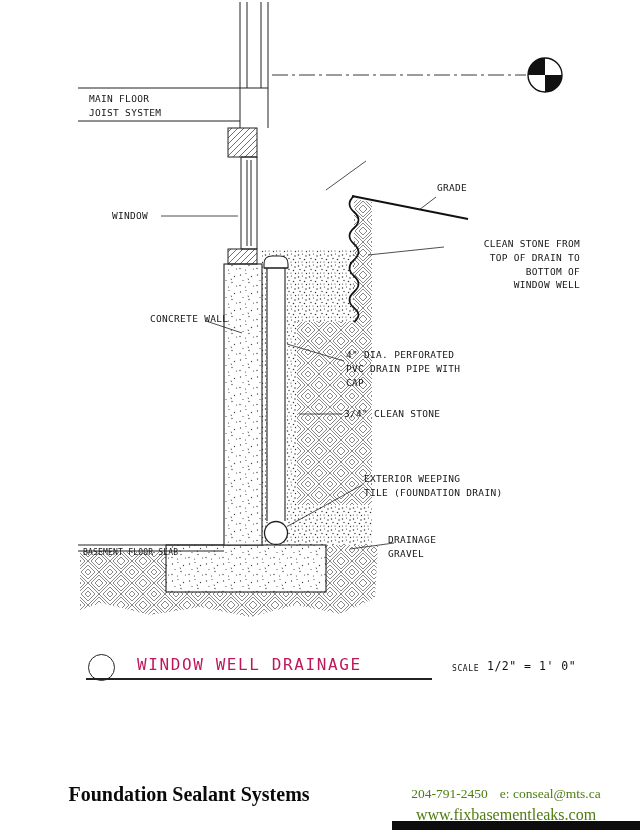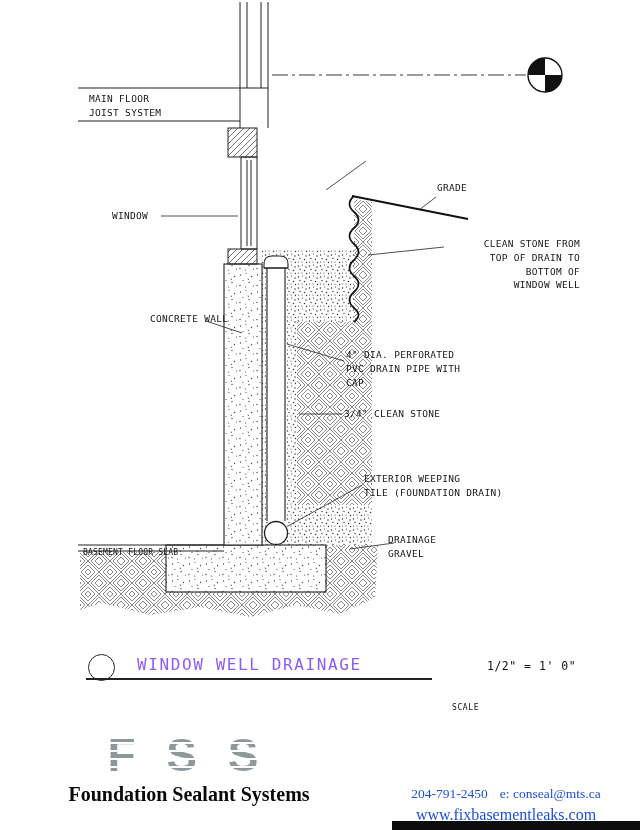--- a/index.html
+++ b/index.html
@@ -8,36 +8,36 @@
   .linework{position:absolute;left:0;top:0;}
   .lbl{position:absolute;font-family:"DejaVu Sans Mono",monospace;font-size:9.5px;
        line-height:1.45;letter-spacing:0.3px;color:#151515;white-space:pre-line;}
   .lbl.small{font-size:8px;letter-spacing:0.2px;}
   .lbl.center{text-align:right;}
   .footing-label span{background:#fff;padding:0 3px;}
   
   .title-bubble{position:absolute;left:88px;top:654px;width:25px;height:25px;
                 border:1.6px solid #222;border-radius:50%;}
   .sheet-title{position:absolute;left:137px;top:655px;font-size:16px;letter-spacing:1.6px;
-               color:#8b5cf6;}
+               color:#be185d;}
   .title-rule{position:absolute;left:86px;top:678px;width:346px;height:2px;background:#222;}
-  .scale-label{position:absolute;left:452px;top:664px;font-size:8px;letter-spacing:0.6px;color:#111;margin-top:39px;}
+  .scale-label{position:absolute;left:452px;top:664px;font-size:8px;letter-spacing:0.6px;color:#111;}
   .scale-value{position:absolute;left:487px;top:659px;font-size:11.5px;letter-spacing:0.5px;color:#111;}
   
   .fss-logo{position:absolute;left:0;top:728px;width:375px;text-align:center;
             font-family:"Liberation Sans",sans-serif;font-weight:bold;font-size:46px;
             letter-spacing:9px;color:#8d989d;}
   @supports (-webkit-background-clip:text){
     .fss-logo{background-image:repeating-linear-gradient(to bottom,#8d989d 0 6px,#ffffff 6px 8px);
               -webkit-background-clip:text;background-clip:text;color:transparent;}
   }
   .company-name{position:absolute;left:0;top:783px;width:378px;text-align:center;
                 font-family:"Liberation Serif",serif;font-weight:bold;font-size:20px;color:#0a0a0a;}
   .contact-line{position:absolute;left:372px;width:268px;text-align:center;
-                font-family:"Liberation Serif",serif;font-size:13.5px;color:#1d4ed8;}
+                font-family:"Liberation Serif",serif;font-size:13.5px;color:#4d7c0f;}
   .contact-line.l1{top:786px;}
   .contact-line.l2{top:806px;font-size:16px;}
   .contact-line .gap{display:inline-block;width:12px;}
   .bottom-bar{position:absolute;left:392px;top:821px;width:248px;height:9px;background:#0d0d0d;}
 </style>
 </head>
 <body>
 
 <div class="sheet">
 
@@ -170,21 +170,20 @@
   <div class="lbl small" style="left:83px;top:534px;margin-top:13px;">BASEMENT FLOOR SLAB</div>
   <div class="lbl" style="left:388px;top:533px;">DRAINAGE
 GRAVEL</div>
 
   <div class="title-bubble"></div>
   <div class="sheet-title">WINDOW WELL DRAINAGE</div>
   <div class="title-rule"></div>
   <div class="scale-label">SCALE</div>
   <div class="scale-value">1/2" = 1' 0"</div>
 
-  <div class="fss-logo">F S S</div>
   <div class="company-name">Foundation Sealant Systems</div>
   <div class="contact-line l1">
     <span>204-791-2450</span><span class="gap"></span><span>e: conseal@mts.ca</span>
   </div>
   <div class="contact-line l2">www.fixbasementleaks.com</div>
   <div class="bottom-bar"></div>
 
 </div>
 
 </body></html>

